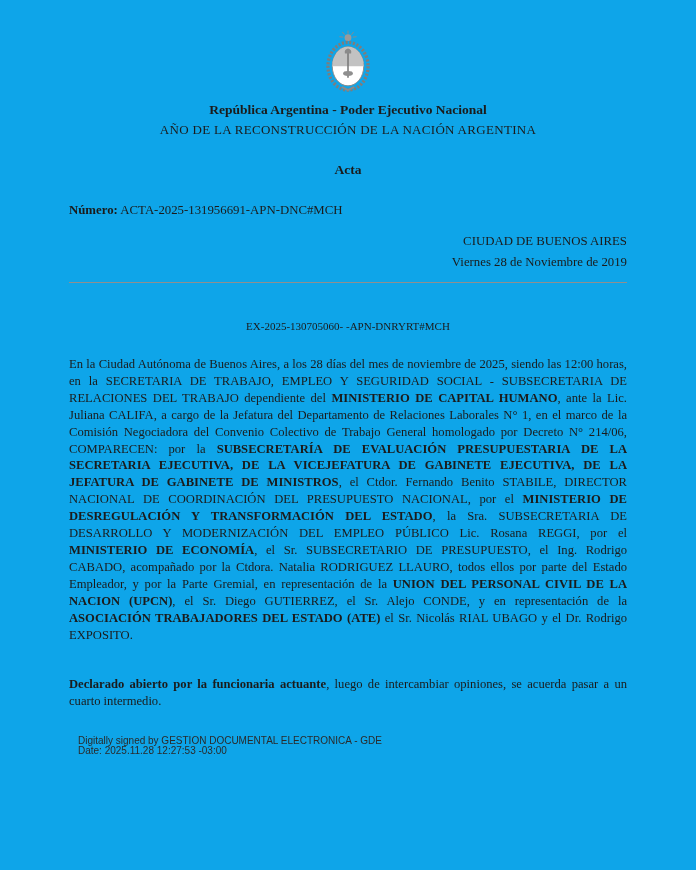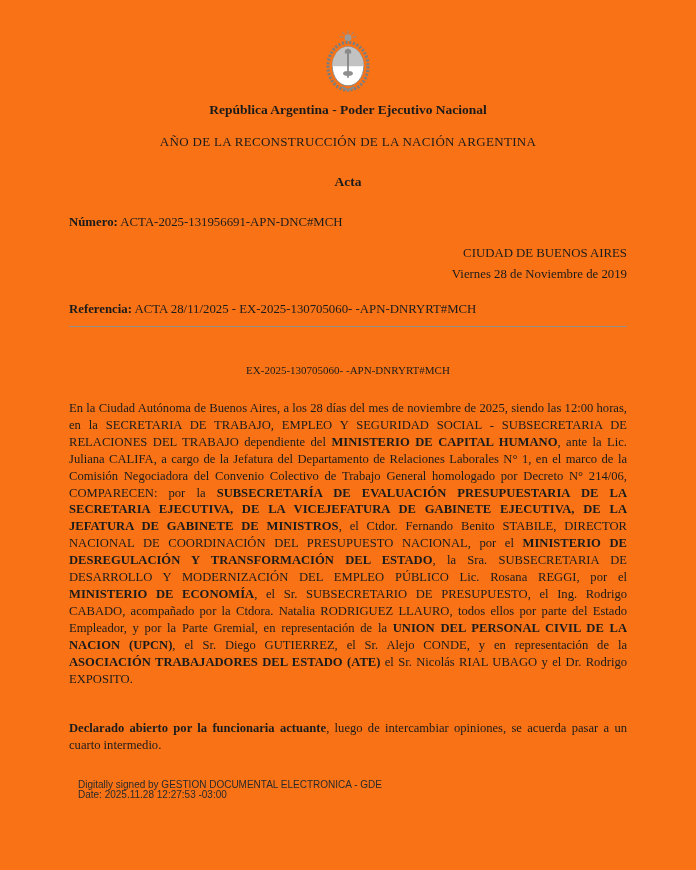--- a/index.html
+++ b/index.html
@@ -7,29 +7,29 @@
     padding: 0;
     background: #ffffff;
   }
   .doc {
     position: relative;
     box-sizing: border-box;
     width: 696px;
     height: 870px;
     margin: 0 auto;
     padding: 30px 69px 0 69px;
-    background: #f97316;
+    background: #0ea5e9;
     font-family: "Liberation Serif", serif;
     color: #1b1b1b;
     overflow: hidden;
   }
   .doc-header { text-align: center; }
   .coat { display: inline-block; height: 63px; }
   .hdr-title { font-weight: bold; font-size: 13.5px; margin-top: 5px; }
-  .hdr-subtitle { font-size: 13px; margin-top: 16px; letter-spacing: 0.3px; }
+  .hdr-subtitle { font-size: 13px; margin-top: 4px; letter-spacing: 0.3px; }
   .hdr-doctype { font-weight: bold; font-size: 13.5px; margin-top: 24px; text-align: center; }
 
   .meta-row { margin-top: 25px; font-size: 12.8px; }
   .meta-label { font-weight: bold; }
   .place-block { text-align: right; margin-top: 13px; font-size: 12.8px; line-height: 21px; }
   .ref-row { margin-top: 17px; font-size: 12.8px; }
   .rule {
     border: none;
     border-top: 1.4px solid #8f8f8f;
     margin: 9px 0 0 0;
@@ -94,24 +94,20 @@
   <div class="meta-row">
     <span class="meta-label">Número:</span>
     <span>ACTA-2025-131956691-APN-DNC#MCH</span>
   </div>
 
   <div class="place-block">
     <div>CIUDAD DE BUENOS AIRES</div>
     <div>Viernes 28 de Noviembre de 2019</div>
   </div>
 
-  <div class="ref-row">
-    <span class="meta-label">Referencia:</span>
-    <span>ACTA 28/11/2025 - EX-2025-130705060- -APN-DNRYRT#MCH</span>
-  </div>
 
   <hr class="rule">
 
   <div class="ex-line">EX-2025-130705060-  -APN-DNRYRT#MCH</div>
 
   <p class="para para-main"><span>En la Ciudad Autónoma de Buenos Aires, a los 28 días del mes de noviembre de 2025, siendo las 12:00 horas, en la SECRETARIA DE TRABAJO, EMPLEO Y SEGURIDAD SOCIAL - SUBSECRETARIA DE RELACIONES DEL TRABAJO dependiente del </span><b>MINISTERIO DE CAPITAL HUMANO</b><span>, ante la Lic. Juliana CALIFA, a cargo de la Jefatura del Departamento de Relaciones Laborales N° 1, en el marco de la Comisión Negociadora del Convenio Colectivo de Trabajo General homologado por Decreto N° 214/06, COMPARECEN: por la </span><b>SUBSECRETARÍA DE EVALUACIÓN PRESUPUESTARIA DE LA SECRETARIA EJECUTIVA, DE LA VICEJEFATURA DE GABINETE EJECUTIVA, DE LA JEFATURA DE GABINETE DE MINISTROS</b><span>, el Ctdor. Fernando Benito STABILE, DIRECTOR NACIONAL DE COORDINACIÓN DEL PRESUPUESTO NACIONAL, por el </span><b>MINISTERIO DE DESREGULACIÓN Y TRANSFORMACIÓN DEL ESTADO</b><span>, la Sra. SUBSECRETARIA DE DESARROLLO Y MODERNIZACIÓN DEL EMPLEO PÚBLICO Lic. Rosana REGGI, por el </span><b>MINISTERIO DE ECONOMÍA</b><span>, el Sr. SUBSECRETARIO DE PRESUPUESTO, el Ing. Rodrigo CABADO, acompañado por la Ctdora. Natalia RODRIGUEZ LLAURO, todos ellos por parte del Estado Empleador, y por la Parte Gremial, en representación de la </span><b>UNION DEL PERSONAL CIVIL DE LA NACION (UPCN)</b><span>, el Sr. Diego GUTIERREZ, el Sr. Alejo CONDE, y en representación de la </span><b>ASOCIACIÓN TRABAJADORES DEL ESTADO (ATE)</b><span> el Sr. Nicolás RIAL UBAGO y el Dr. Rodrigo EXPOSITO.</span></p>
 
   <p class="para para-2"><b>Declarado abierto por la funcionaria actuante</b><span>, luego de intercambiar opiniones, se acuerda pasar a un cuarto intermedio.</span></p>
 
 

